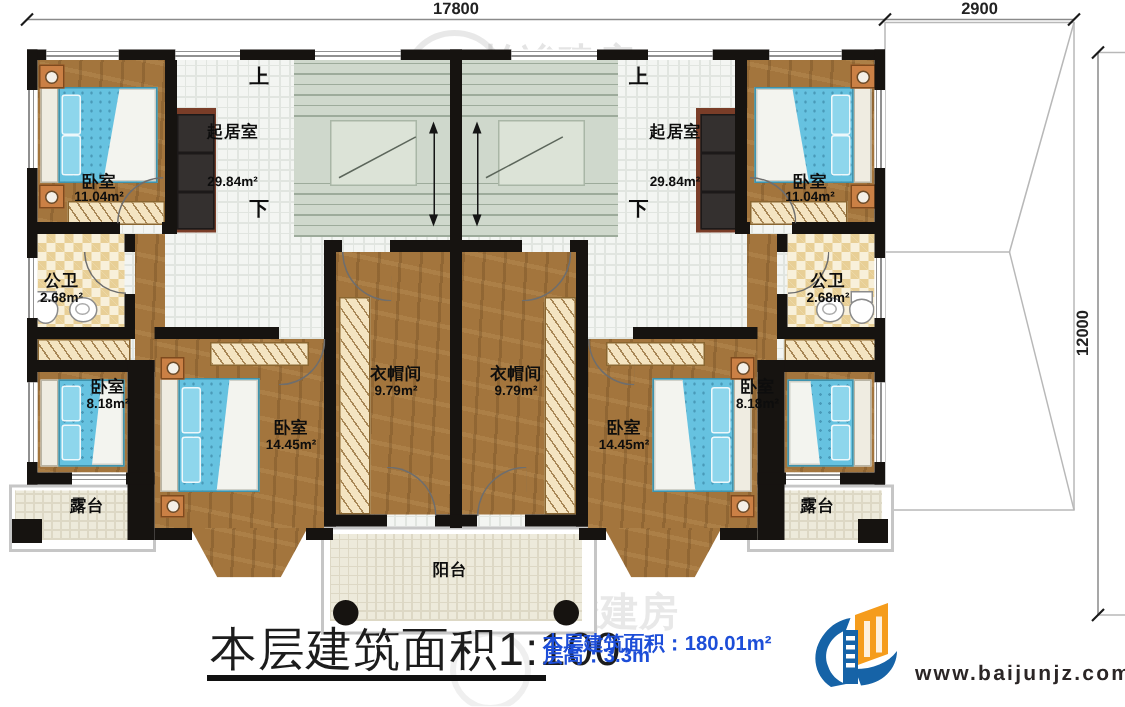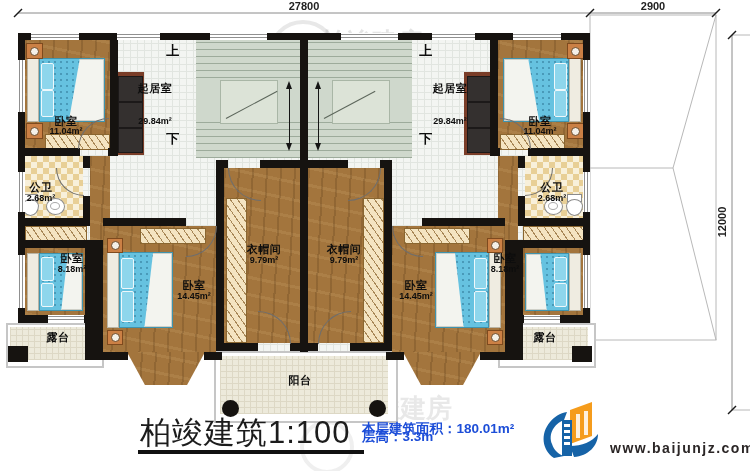--- a/index.html
+++ b/index.html
@@ -99,21 +99,21 @@
       <line x1="732" y1="35" x2="732" y2="410"></line>
     </g>
     <g stroke="#1a1a1a" stroke-width="1.4">
       <line x1="14" y1="17" x2="22" y2="9"></line>
       <line x1="586" y1="17" x2="594" y2="9"></line>
       <line x1="712" y1="17" x2="720" y2="9"></line>
       <line x1="728" y1="39" x2="736" y2="31"></line>
       <line x1="728" y1="414" x2="736" y2="406"></line>
     </g>
   </svg>
-  <div class="dimlab" style="left:304px;top:6px;">27800</div>
+  <div class="dimlab" style="left:304px;top:6px;">17800</div>
   <div class="dimlab" style="left:653px;top:6px;">2900</div>
   <div class="dimlab rot" style="left:722px;top:222px;">12000</div>
 
   <div class="abs tile" style="left:25px;top:40px;width:558px;height:312px;"></div>
 
   <div class="abs" style="left:6px;top:323px;width:94px;height:41px;background:#fff;border:2px solid #c6c6c6;">
     <div class="cream abs" style="left:2px;top:2px;width:86px;height:33px;"></div>
   </div>
   <div class="abs" style="left:498px;top:323px;width:94px;height:41px;background:#fff;border:2px solid #c6c6c6;">
     <div class="cream abs" style="left:2px;top:2px;width:86px;height:33px;"></div>
@@ -369,21 +369,21 @@
   <div class="lab" style="left:194px;top:285px;">卧室</div>
   <div class="lab area" style="left:194px;top:296px;">14.45m²</div>
   <div class="lab" style="left:416px;top:285px;">卧室</div>
   <div class="lab area" style="left:416px;top:296px;">14.45m²</div>
 
   <div class="lab" style="left:58px;top:337px;">露台</div>
   <div class="lab" style="left:545px;top:337px;">露台</div>
   <div class="lab" style="left:300px;top:380px;font-family:Liberation Mono, monospace;">阳台</div>
 
   <div class="title" style="left:140px;top:412px;">
-    <span>柏竣建筑</span><span>1:100</span>
+    <span>本层建筑面积</span><span>1:100</span>
   </div>
   <div class="trule" style="left:138px;top:450px;width:226px;height:4px;"></div>
   <div class="stat" style="left:362px;top:420px;">
     <span>本层建筑面积：</span><span>180.01m²</span>
   </div>
   <div class="stat" style="left:362px;top:428px;">
     <span>层高：</span><span>3.3m</span>
   </div>
 
   <svg class="abs" width="62" height="66" viewBox="0 0 62 66" style="left:540px;top:400px;">

